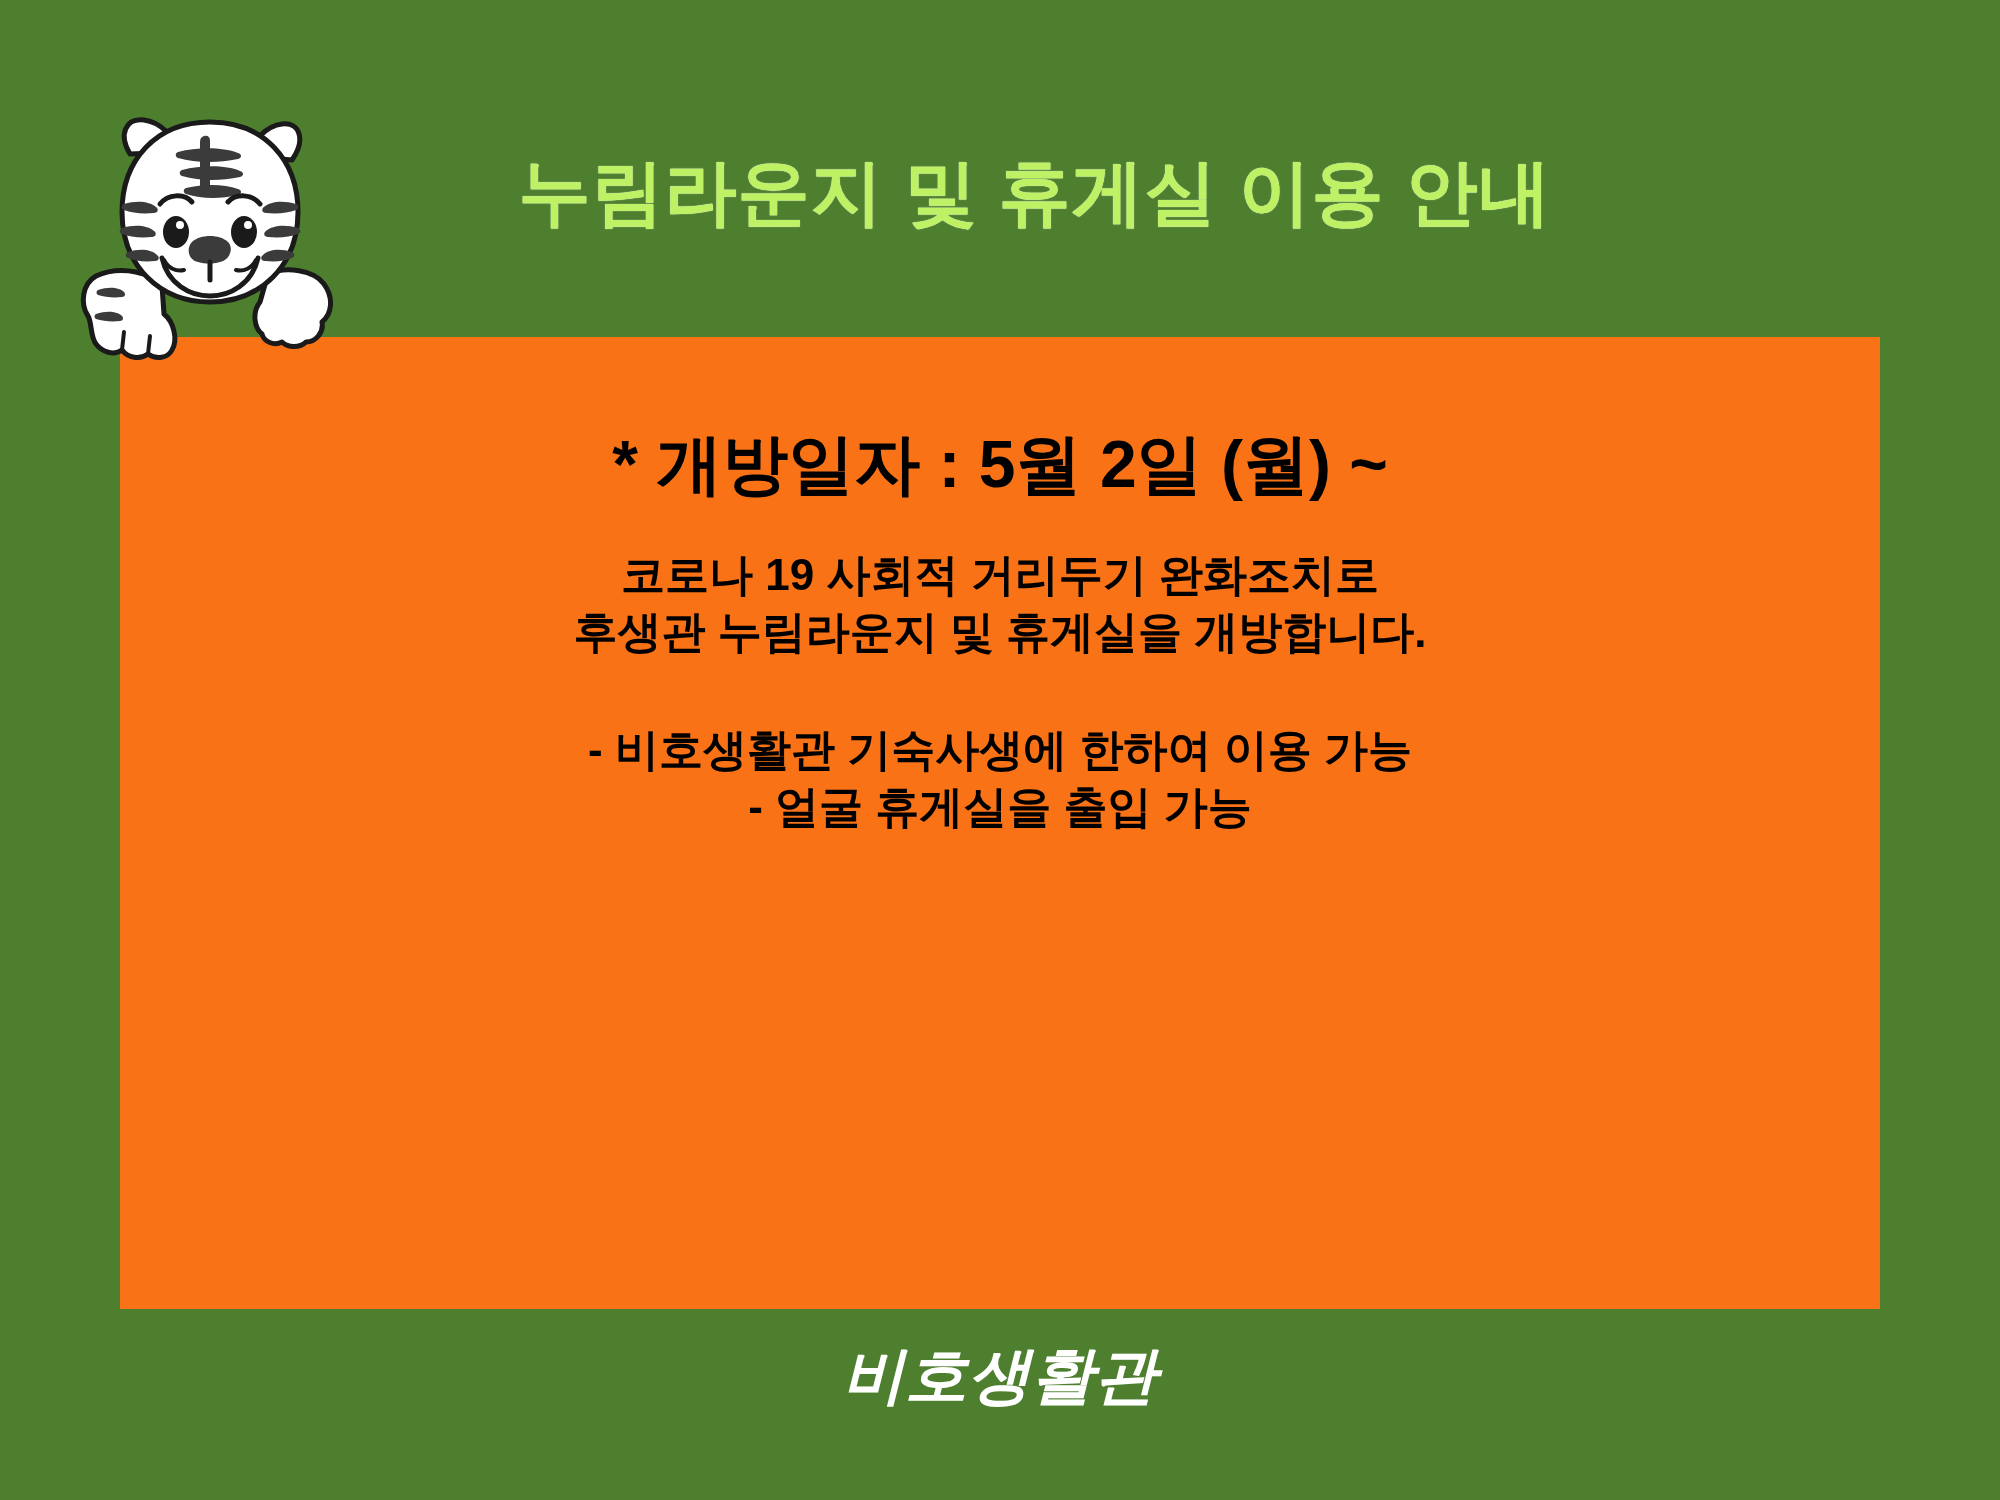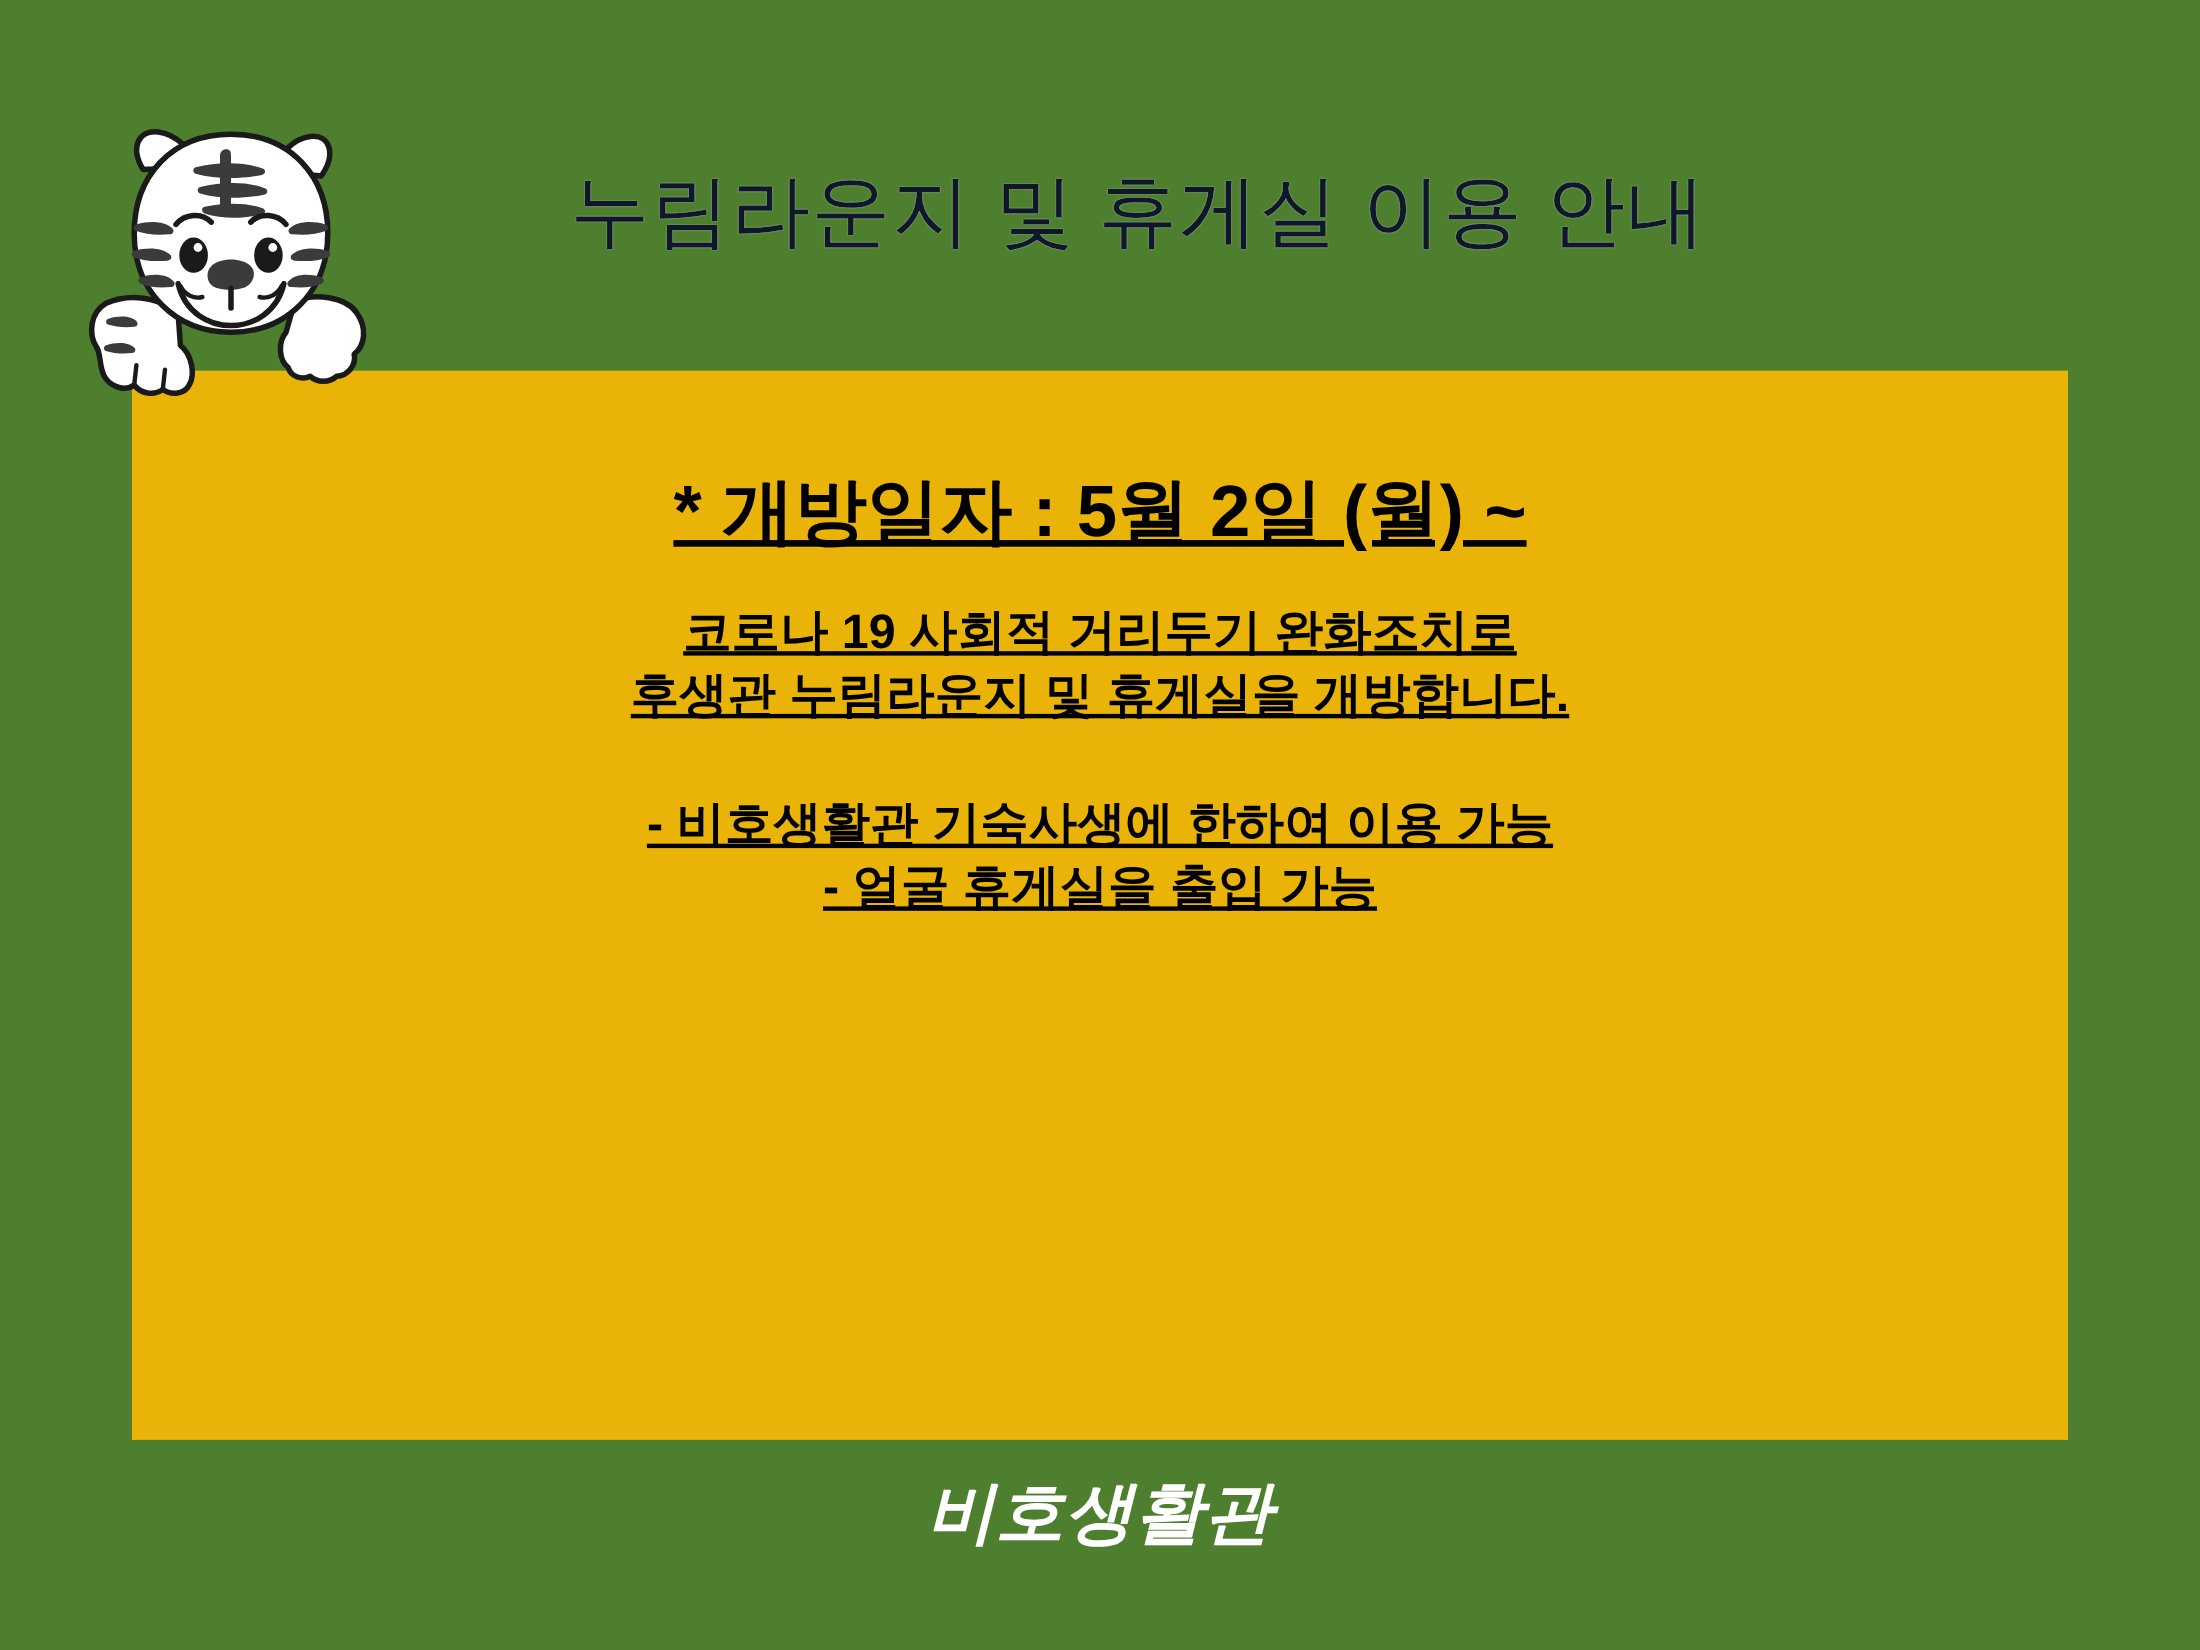--- a/index.html
+++ b/index.html
@@ -30,23 +30,23 @@
     top: 142px;
     width: 2000px;
     height: 100px;
     display: flex;
     align-items: center;
     justify-content: center;
     padding-left: 70px;
     box-sizing: border-box;
   }
   #poster-title {
-    color: #0f172a;
+    color: #bef264;
     font-size: 72px;
-    font-weight: normal;
+    font-weight: bold;
     letter-spacing: 1px;
     line-height: 1;
     white-space: nowrap;
     text-shadow: 0 0 1px #ffffff;
   }
 
   
   #mascot {
     position: absolute;
     left: 78px;
@@ -57,26 +57,25 @@
   }
   #mascot svg { display: block; width: 100%; height: 100%; }
 
   
   #content-panel {
     position: absolute;
     left: 120px;
     top: 337px;
     width: 1760px;
     height: 972px;
-    background: #eab308;
+    background: #f97316;
     box-sizing: border-box;
     display: flex;
     flex-direction: column;
     align-items: center;
-    text-decoration: underline;
   }
 
   .big-line {
     color: #000000;
     font-size: 66px;
     font-weight: bold;
     line-height: 1.08;
     white-space: nowrap;
     text-align: center;
   }

